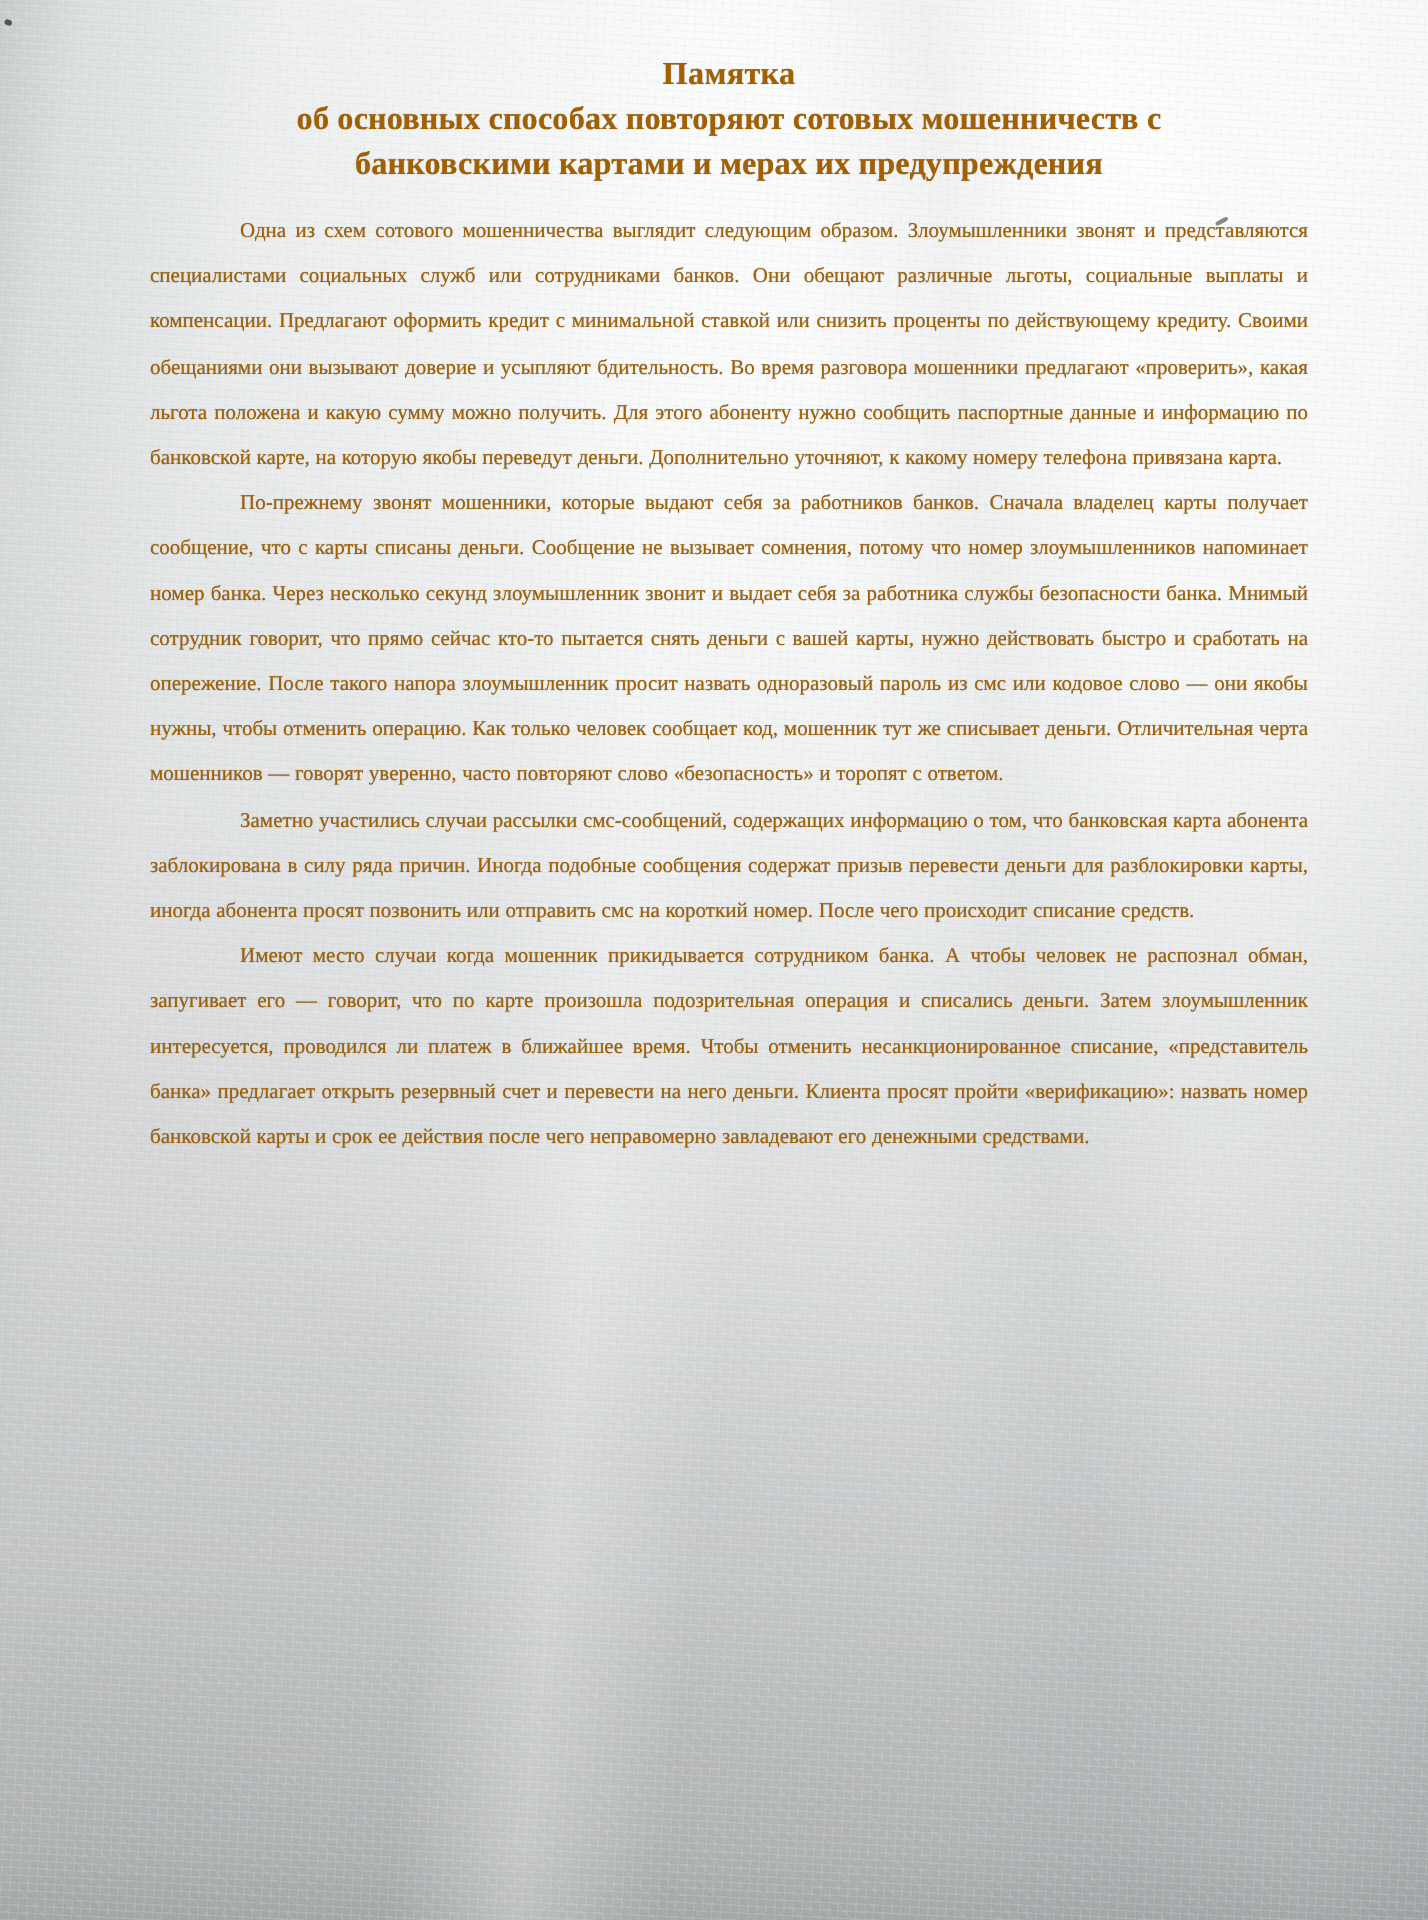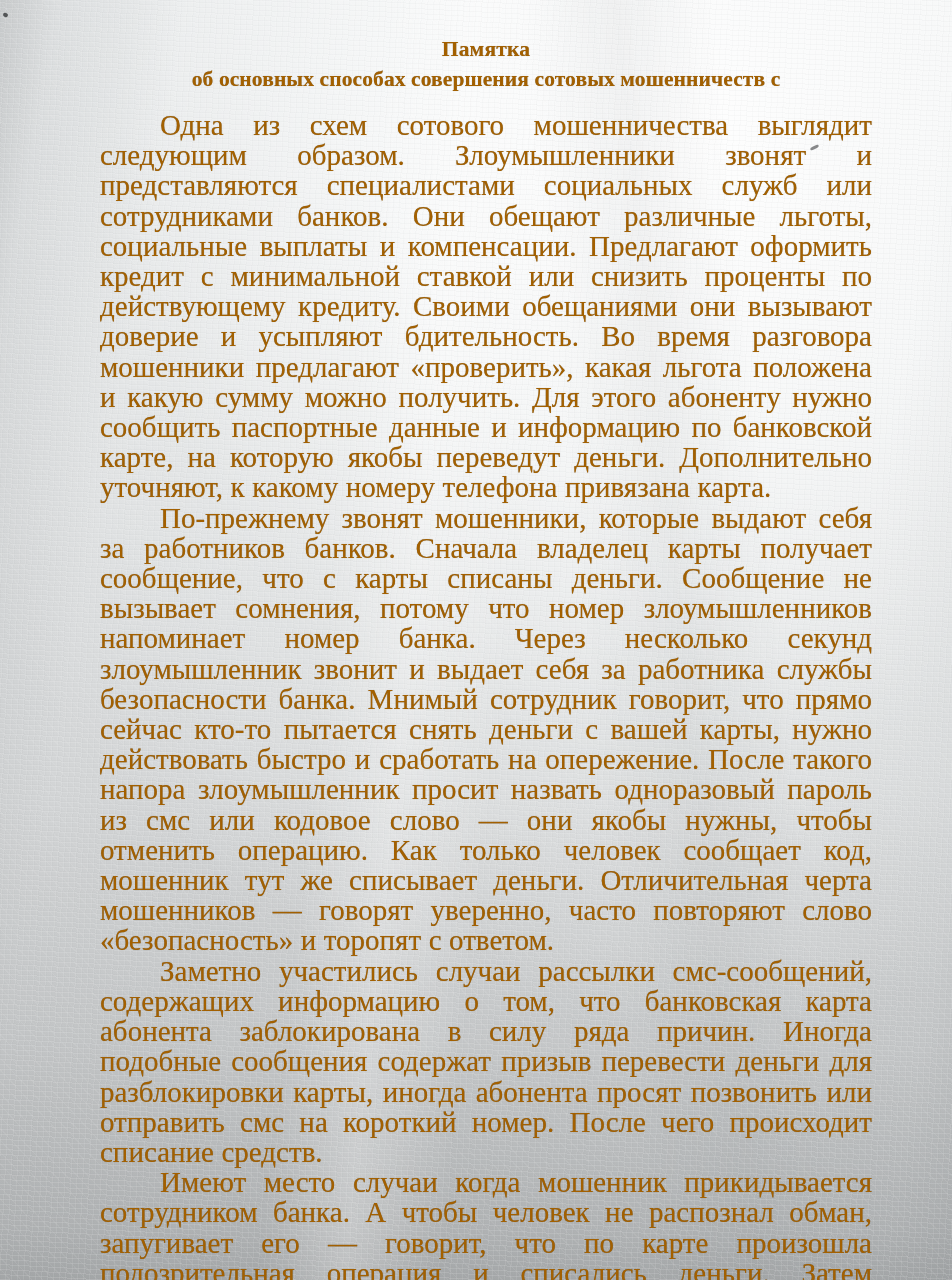--- a/index.html
+++ b/index.html
@@ -116,21 +116,21 @@
   }
   .body-text {
     margin: 0;
     padding-top: 16px;
   }
   p.para {
     margin: 0;
     text-indent: 60px;
     text-align: justify;
     text-justify: inter-word;
-    font-size: 29px;
+    font-size: 14px;
     line-height: 30.2px;
     letter-spacing: 0px;
     word-spacing: .3px;
     hyphens: none;
   }
 
   
   .ink {
     filter: blur(0.26px) contrast(1.06);
     text-shadow: 0 0 0.7px rgba(26,28,29,0.45);
@@ -157,21 +157,22 @@
   <div class="paper-crease"></div>
   <div class="paper-grain"></div>
 
   <span class="speck speck-a"></span>
   <span class="speck speck-b"></span>
 
   <div class="content ink">
 
     <h1 class="doc-title">
       <span class="t-line t-line-main">Памятка</span>
-      <span class="t-line">об основных способах совершения сотовых мошенничеств с</span>
+      <span class="t-line">об основных способах повторяют сотовых мошенничеств с</span>
+      <span class="t-line">банковскими картами и мерах их предупреждения</span>
     </h1>
 
     <div class="body-text">
       <p class="para">Одна из схем сотового мошенничества выглядит следующим образом. Злоумышленники звонят и представляются специалистами социальных служб или сотрудниками банков. Они обещают различные льготы, социальные выплаты и компенсации. Предлагают оформить кредит с минимальной ставкой или снизить проценты по действующему кредиту. Своими обещаниями они вызывают доверие и усыпляют бдительность. Во время разговора мошенники предлагают «проверить», какая льгота положена и какую сумму можно получить. Для этого абоненту нужно сообщить паспортные данные и информацию по банковской карте, на которую якобы переведут деньги. Дополнительно уточняют, к какому номеру телефона привязана карта.</p>
       <p class="para">По-прежнему звонят мошенники, которые выдают себя за работников банков. Сначала владелец карты получает сообщение, что с карты списаны деньги. Сообщение не вызывает сомнения, потому что номер злоумышленников напоминает номер банка. Через несколько секунд злоумышленник звонит и выдает себя за работника службы безопасности банка. Мнимый сотрудник говорит, что прямо сейчас кто-то пытается снять деньги с вашей карты, нужно действовать быстро и сработать на опережение. После такого напора злоумышленник просит назвать одноразовый пароль из смс или кодовое слово — они якобы нужны, чтобы отменить операцию. Как только человек сообщает код, мошенник тут же списывает деньги. Отличительная черта мошенников — говорят уверенно, часто повторяют слово «безопасность» и торопят с ответом.</p>
       <p class="para">Заметно участились случаи рассылки смс-сообщений, содержащих информацию о том, что банковская карта абонента заблокирована в силу ряда причин. Иногда подобные сообщения содержат призыв перевести деньги для разблокировки карты, иногда абонента просят позвонить или отправить смс на короткий номер. После чего происходит списание средств.</p>
       <p class="para">Имеют место случаи когда мошенник прикидывается сотрудником банка. А чтобы человек не распознал обман, запугивает его — говорит, что по карте произошла подозрительная операция и списались деньги. Затем злоумышленник интересуется, проводился ли платеж в ближайшее время. Чтобы отменить несанкционированное списание, «представитель банка» предлагает открыть резервный счет и перевести на него деньги. Клиента просят пройти «верификацию»: назвать номер банковской карты и срок ее действия после чего неправомерно завладевают его денежными средствами.</p>
     </div>
 
   </div>

